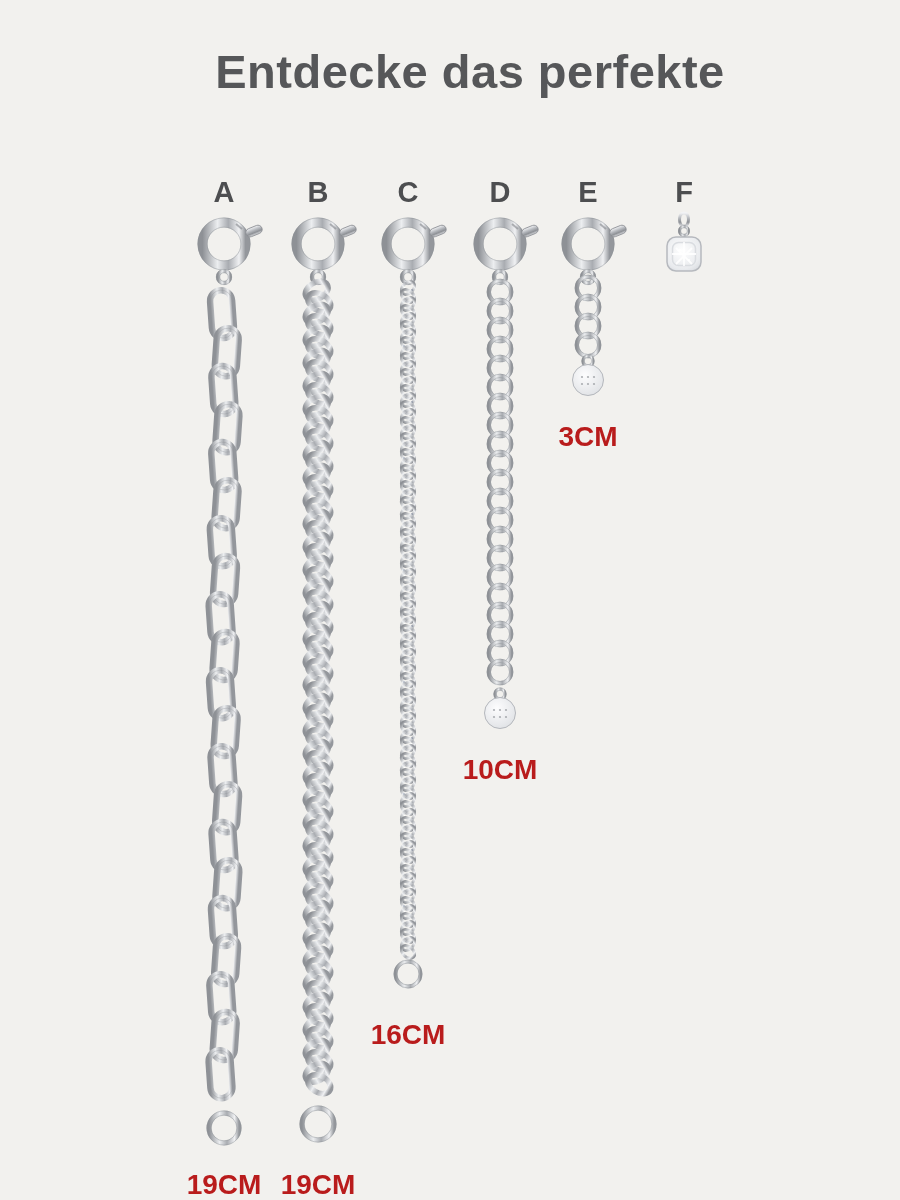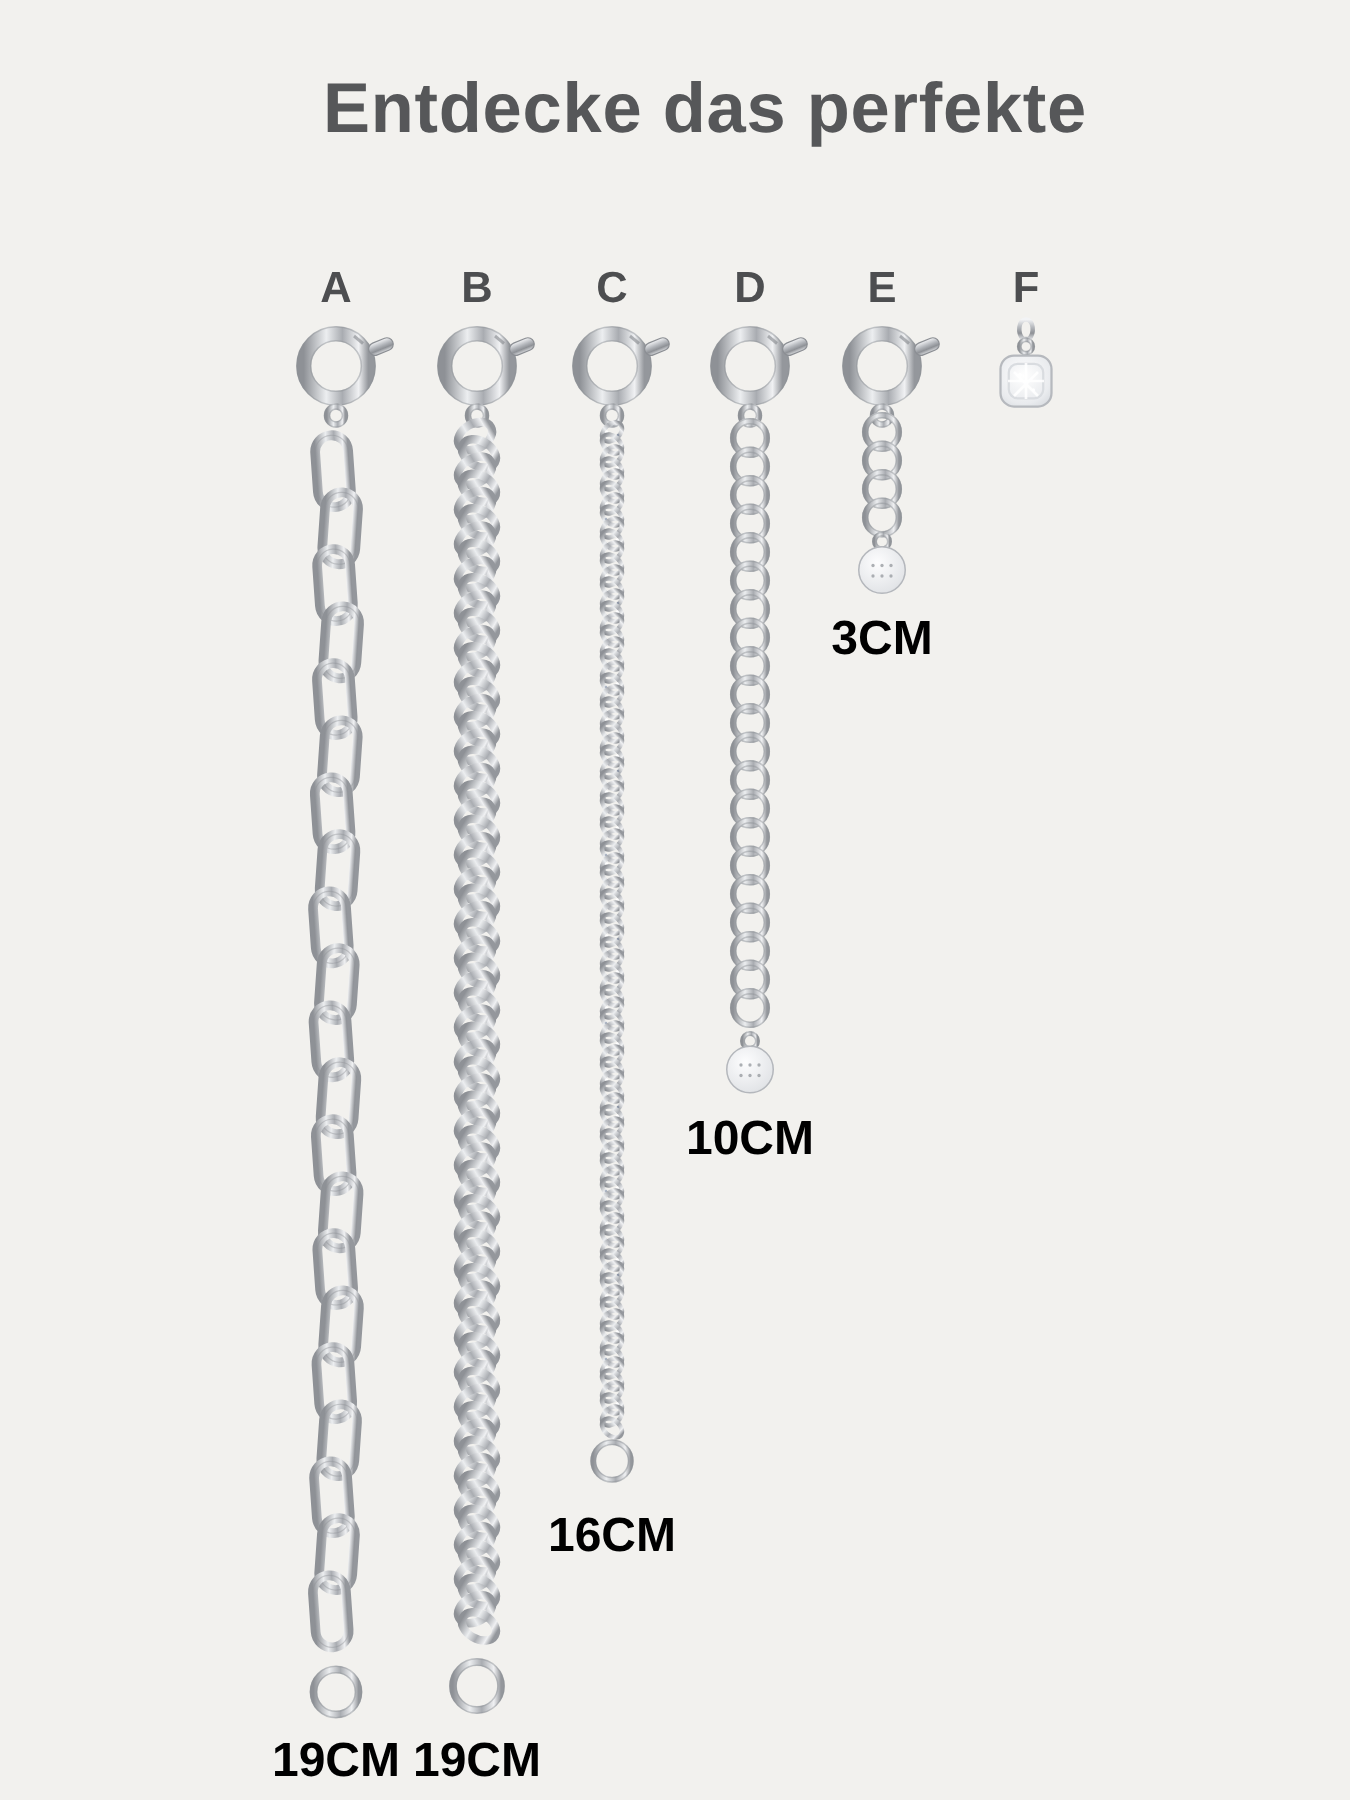--- a/index.html
+++ b/index.html
@@ -14,22 +14,22 @@
   }
   .col{
     position:absolute;top:178px;width:120px;
     display:flex;flex-direction:column;align-items:center;
   }
   .letter{
     font-size:29px;font-weight:700;color:#4d4e50;line-height:28px;height:28px;
   }
   .chain{display:block;margin-top:4px;}
   .size{
-    font-size:32px;font-weight:700;color:#000000;line-height:30px;
-    margin-top:8px;white-space:nowrap;
+    font-size:28px;font-weight:700;color:#b91c1c;line-height:30px;
+    margin-top:20px;white-space:nowrap;
   }
   .defs-holder{position:absolute;width:0;height:0;overflow:hidden;}
 </style>
 </head>
 <body>
 
 <div class="stage">
 
   <svg class="defs-holder" aria-hidden="true">
     <defs>

